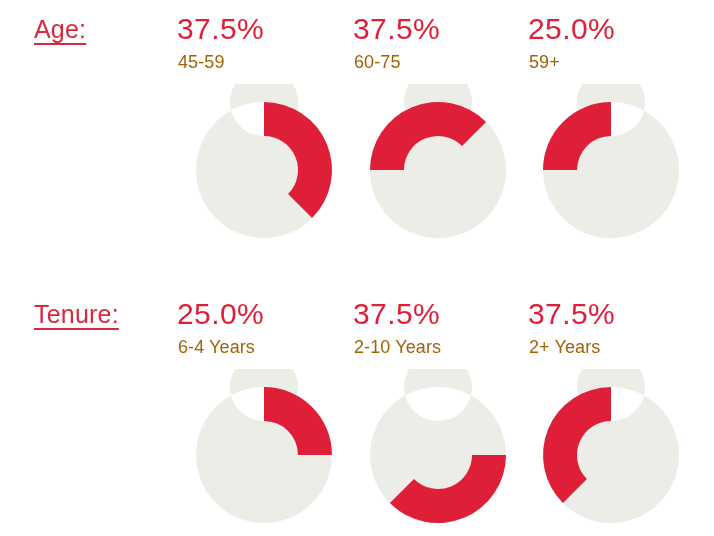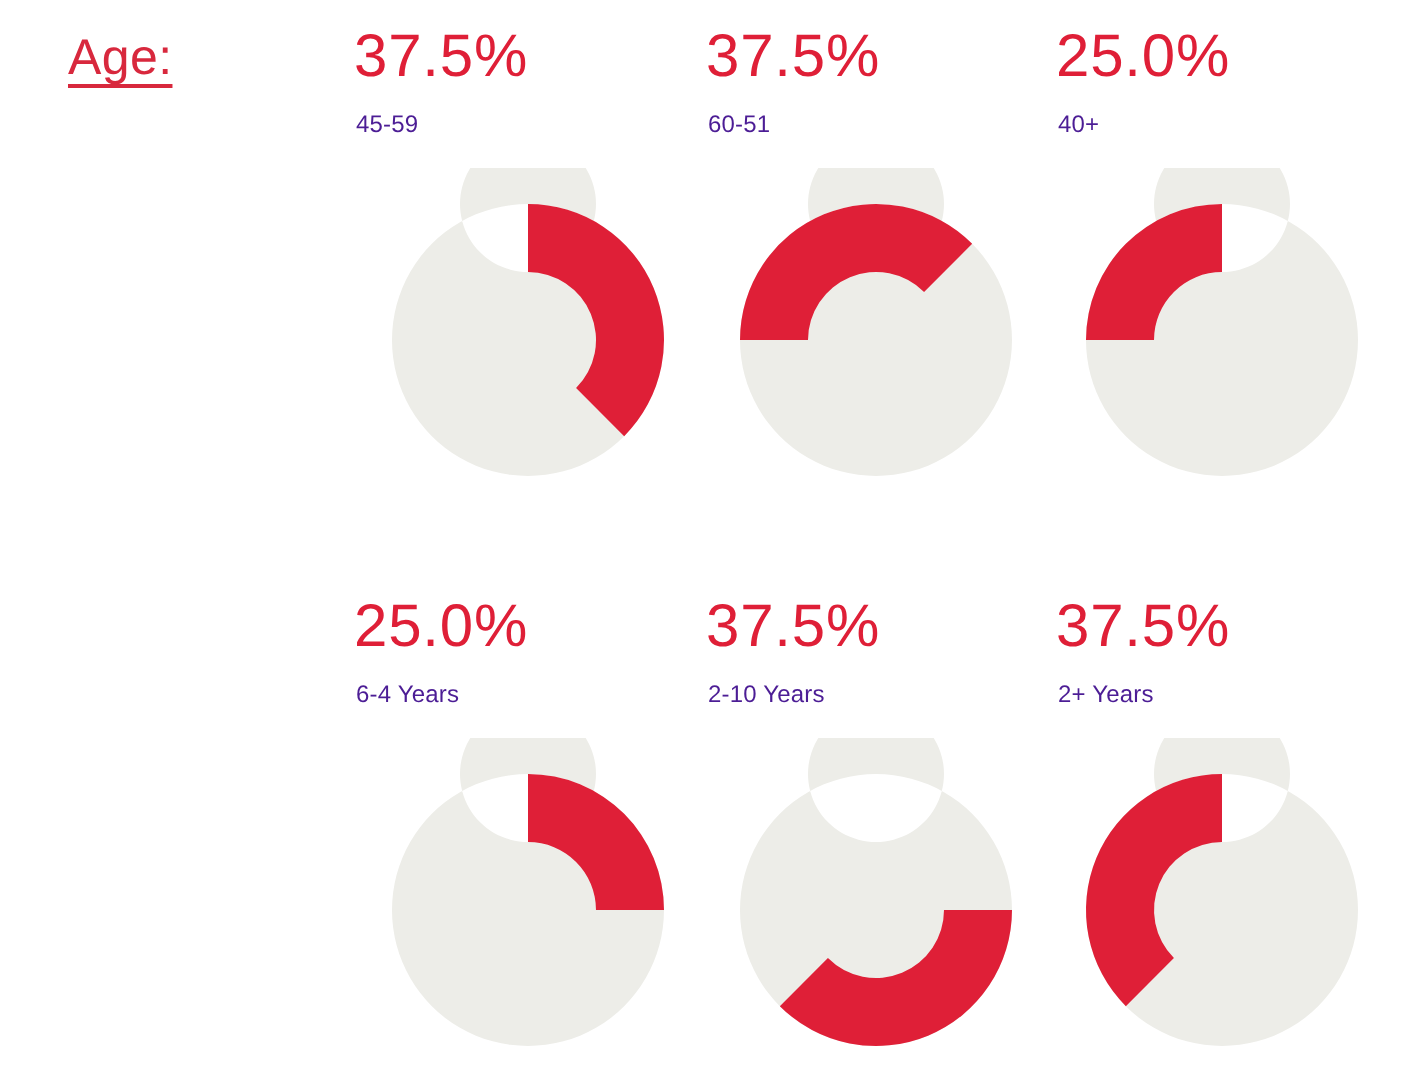--- a/index.html
+++ b/index.html
@@ -66,24 +66,24 @@
     font-size: 30px;
     line-height: 30px;
     letter-spacing: 0.4px;
     color: #df1f37;
     white-space: nowrap;
   }
   .sub {
     position: absolute;
     left: 1px;
     top: 54px;
-    font-size: 12px;
+    font-size: 18px;
     line-height: 17px;
     letter-spacing: 0.1px;
-    color: #4c1d95;
+    color: #a16207;
     white-space: nowrap;
   }
 
   .donut-wrap {
     position: absolute;
     left: 0px;
     top: 84px;
     width: 180px;
     height: 172px;
   }
@@ -110,42 +110,43 @@
       <div class="donut-wrap">
           <svg width="172" height="172" viewBox="0 0 172 172">
             <path d="M 86 18 A 68 68 0 1 1 85.99 18 Z M 86 52 A 34 34 0 1 0 85.99 52 Z" fill="#edede8" fill-rule="evenodd"></path>
             <path d="M 86.000 18.000 A 68 68 0 0 1 134.083 134.083 L 110.042 110.042 A 34 34 0 0 0 86.000 52.000 Z" fill="#df1f37"></path>
           </svg>
         </div>
     </div>
 
     <div class="col col-1">
       <div class="pct">37.5%</div>
-      <div class="sub">60-51</div>
+      <div class="sub">60-75</div>
       <div class="donut-wrap">
           <svg width="172" height="172" viewBox="0 0 172 172">
             <path d="M 86 18 A 68 68 0 1 1 85.99 18 Z M 86 52 A 34 34 0 1 0 85.99 52 Z" fill="#edede8" fill-rule="evenodd"></path>
             <path d="M 18.000 86.000 A 68 68 0 0 1 134.083 37.917 L 110.042 61.958 A 34 34 0 0 0 52.000 86.000 Z" fill="#df1f37"></path>
           </svg>
         </div>
     </div>
 
     <div class="col col-2">
       <div class="pct">25.0%</div>
-      <div class="sub">40+</div>
+      <div class="sub">59+</div>
       <div class="donut-wrap">
           <svg width="172" height="172" viewBox="0 0 172 172">
             <path d="M 86 18 A 68 68 0 1 1 85.99 18 Z M 86 52 A 34 34 0 1 0 85.99 52 Z" fill="#edede8" fill-rule="evenodd"></path>
             <path d="M 18.000 86.000 A 68 68 0 0 1 86.000 18.000 L 86.000 52.000 A 34 34 0 0 0 52.000 86.000 Z" fill="#df1f37"></path>
           </svg>
         </div>
     </div>
   </div>
 
   <div class="row row-tenure">
+    <div class="row-title">Tenure:</div>
 
     <div class="col col-0">
       <div class="pct">25.0%</div>
       <div class="sub">6-4 Years</div>
       <div class="donut-wrap">
           <svg width="172" height="172" viewBox="0 0 172 172">
             <path d="M 86 18 A 68 68 0 1 1 85.99 18 Z M 86 52 A 34 34 0 1 0 85.99 52 Z" fill="#edede8" fill-rule="evenodd"></path>
             <path d="M 86.000 18.000 A 68 68 0 0 1 154.000 86.000 L 120.000 86.000 A 34 34 0 0 0 86.000 52.000 Z" fill="#df1f37"></path>
           </svg>
         </div>

